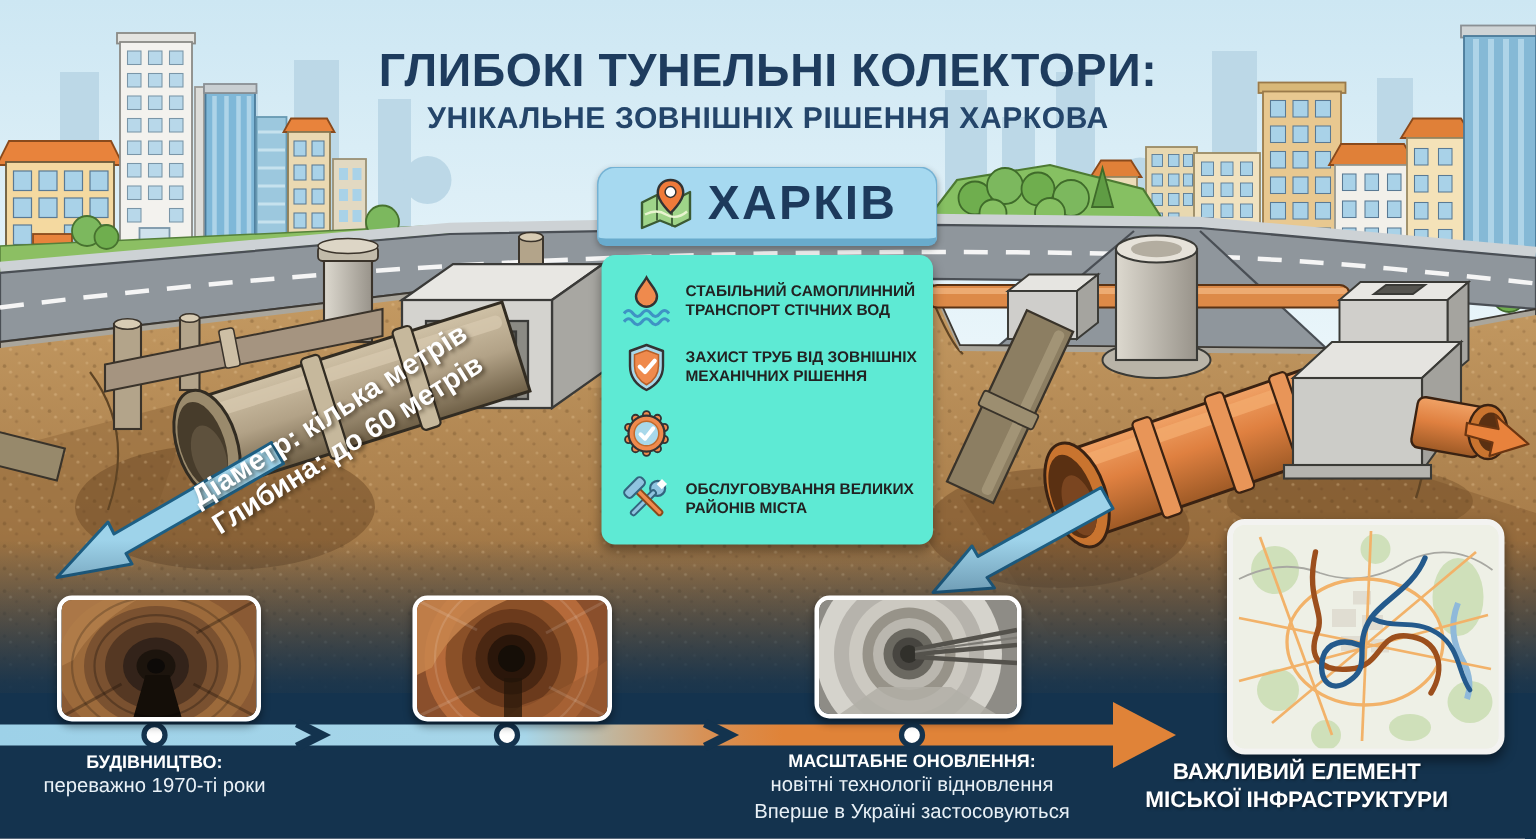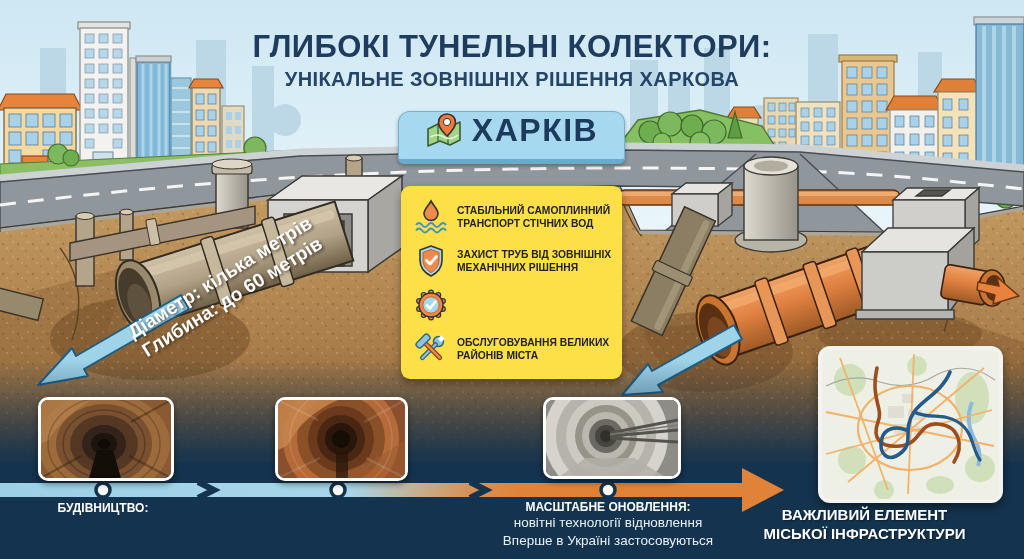--- a/index.html
+++ b/index.html
@@ -15,24 +15,24 @@
 
   
   .pipe-label{left:102px;top:264px;width:248px;text-align:center;z-index:4;
     transform:rotate(-32deg);color:#fff;font-weight:bold;font-size:19px;line-height:1.22;
     text-shadow:1px 2px 3px rgba(35,25,10,.65);}
 
   
   .card{left:398px;top:111px;width:227px;z-index:5;}
   .card-header{height:47px;background:#a6d9f0;border:1px solid #74b2d4;
     border-bottom:5px solid #69abcd;border-radius:12px 12px 6px 6px;
-    display:flex;justify-content:center;gap:9px;
+    display:flex;align-items:center;justify-content:center;gap:9px;
     box-shadow:0 2px 4px rgba(0,0,0,.3);}
   .city-name{font-size:32px;font-weight:bold;color:#1d3a5c;letter-spacing:1.5px;}
-  .card-body{margin:22px 3px 0;background:#fde047;border-radius:9px;
+  .card-body{margin:6px 3px 0;background:#5eead4;border-radius:9px;
     padding:13px 9px 12px 12px;box-shadow:0 4px 8px rgba(0,0,0,.38);
     display:flex;flex-direction:column;gap:8px;}
   .feat{display:flex;align-items:center;gap:8px;}
   .fi{width:36px;height:36px;flex:none;}
   .ft{font-size:10.3px;font-weight:bold;color:#222;line-height:1.27;}
 
   
   .photo{border:3px solid #fff;border-radius:10px;overflow:hidden;z-index:4;
     box-shadow:0 3px 6px rgba(0,0,0,.45);}
   .photo1{left:38px;top:397px;width:130px;height:78px;}
@@ -603,20 +603,21 @@
       <circle cx="60" cy="36" r="11" fill="#474540"></circle>
       <circle cx="60" cy="36" r="6" fill="#31302b"></circle>
       <polygon points="14,76 118,76 88,58 40,58" fill="#b2afa7" opacity=".85"></polygon>
       <path d="M132,20 L64,33 M132,30 L64,36 M132,42 L64,38" stroke="#54524c" stroke-width="3"></path>
       <path d="M132,25 L64,34.5" stroke="#7b7973" stroke-width="1.5"></path>
     </svg>
   </div>
 
   <div class="cap cap1">
     <div class="t">БУДІВНИЦТВО:</div>
+    <div class="b">переважно 1970-ті роки</div>
   </div>
   <div class="cap cap3">
     <div class="t">МАСШТАБНЕ ОНОВЛЕННЯ:</div>
     <div class="b">новітні технології відновлення</div>
     <div class="b">Вперше в Україні застосовуються</div>
   </div>
 
   <div class="abs map-card">
     <svg width="177" height="149" viewBox="0 0 177 149">
       <rect width="177" height="149" fill="#eef0e6"></rect>

